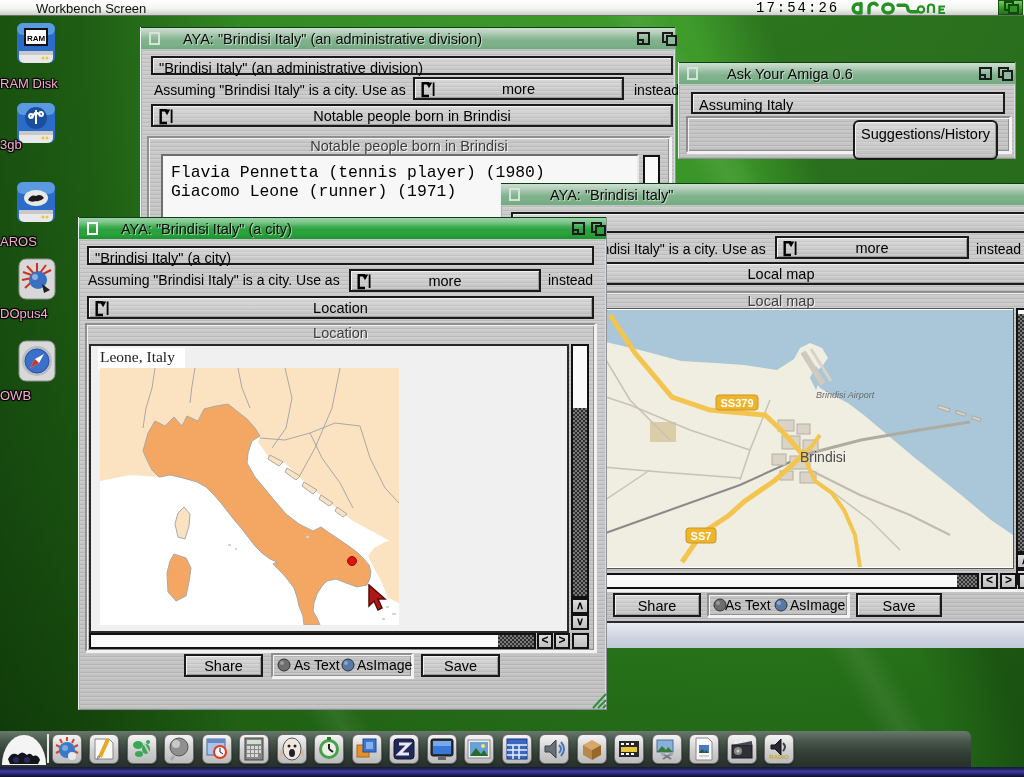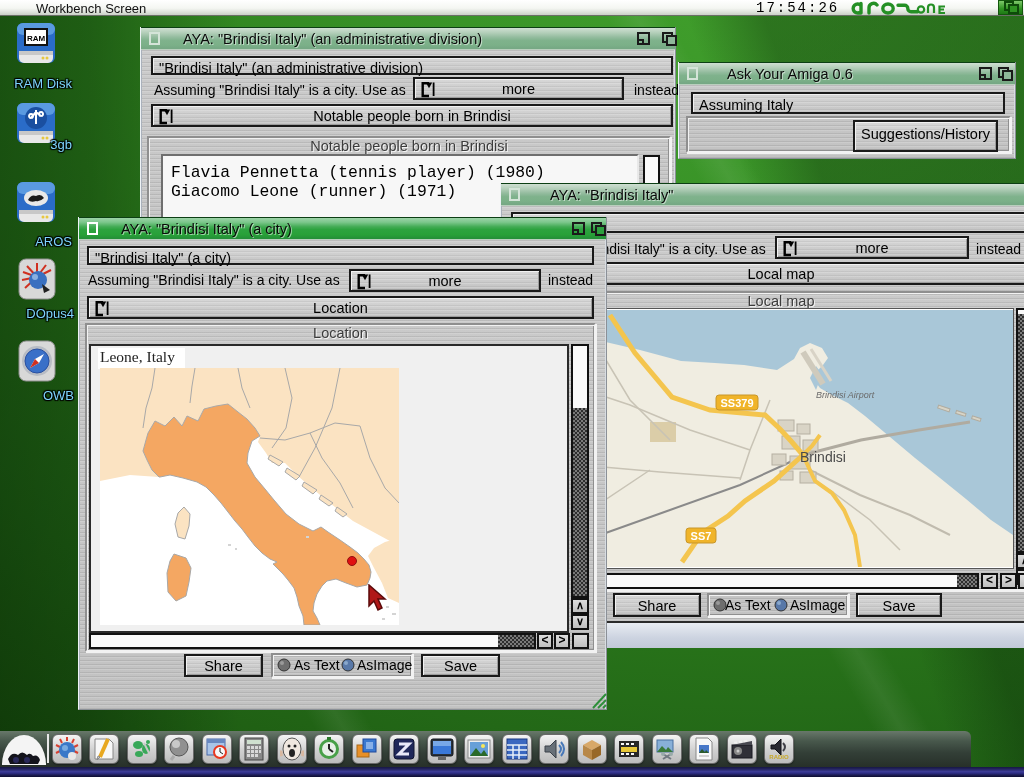--- a/index.html
+++ b/index.html
@@ -46,21 +46,21 @@
 .group{position:absolute;border:2px solid;border-color:#8f8f8f #f2f2f2 #f2f2f2 #8f8f8f;
  box-shadow:inset 1px 1px 0 #f2f2f2, inset -1px -1px 0 #8f8f8f, 1px 1px 0 #f2f2f2;}
 .glbl{position:absolute;top:0px;width:100%;text-align:center;font-size:14.5px;color:#3c3c3c;
  text-shadow:1px 1px 0 rgba(255,255,255,.8);}
 .inset{position:absolute;border:2px solid;border-color:#6e6e6e #e8e8e8 #e8e8e8 #6e6e6e;background:#f0f0f0;}
 .mono{font-family:"Liberation Mono",monospace;}
 
 .sbtn{position:absolute;border:2px solid #111;background:linear-gradient(#dcdcdc,#bfbfbf);
  color:#000;font-weight:bold;text-align:center;}
 .checker{background-image:repeating-conic-gradient(#2e2e2e 0% 25%, #7a7a7a 0% 50%);background-size:4px 4px;border:2px solid #111;}
-.dlbl{position:absolute;text-align:right;font-size:13px;color:#7dd3fc;
+.dlbl{position:absolute;text-align:left;font-size:13px;color:#f9a8d4;
  text-shadow:1px 1px 1px #000,-1px -1px 1px #000,1px -1px 1px #000,-1px 1px 1px #000;}
 .dicon{position:absolute;top:3px;width:30px;height:30px;border-radius:6px;
  background:linear-gradient(#f4f4f4,#d0d0d0 55%,#bcbcbc);border:1px solid #6a6a6a;
  box-shadow:0 1px 2px rgba(0,0,0,.4);}
 .dicon svg{position:absolute;left:2px;top:2px;}
 </style>
 </head>
 <body>
 <div id="sbar">
   <div class="t">Workbench Screen</div>
@@ -321,21 +321,21 @@
       </svg>
     <svg style="position:absolute;left:319px;top:4px" width="15" height="14" viewBox="0 0 15 14">
         <rect x="1" y="1" width="9" height="9" fill="none" stroke="#1a1a1a" stroke-width="2"></rect>
         <rect x="5" y="4" width="9" height="9" fill="#8fb89a" stroke="#1a1a1a" stroke-width="2"></rect>
       </svg>
   </div>
   <div class="field" style="left:12px;top:30px;width:314px;height:22px;">
       <div class="tx" style="top:3px">Assuming Italy</div>
     </div>
   <div class="group" style="left:7px;top:54px;width:325px;height:37px;"></div>
-  <div class="btn" style="left:174px;top:58px;width:145px;height:32px;">
+  <div class="btn" style="left:174px;top:58px;width:145px;height:40px;border-radius:6px;">
       <div style="margin-top:4px">Suggestions/History</div>
     </div>
 </div>
 <div id="winF" class="win" style="left:78px;top:217px;width:529px;height:493px;z-index:5;">
   <div class="tbar act">
     <div class="closeg"></div>
     <div class="ttl" style="left:42px;">AYA: "Brindisi Italy" (a city)</div>
     <svg style="position:absolute;left:493px;top:4px" width="14" height="14" viewBox="0 0 14 14">
         <rect x="1" y="1" width="11" height="11" fill="none" stroke="#1a1a1a" stroke-width="2"></rect>
         <path d="M2 8h4v4" fill="none" stroke="#1a1a1a" stroke-width="2"></path>

